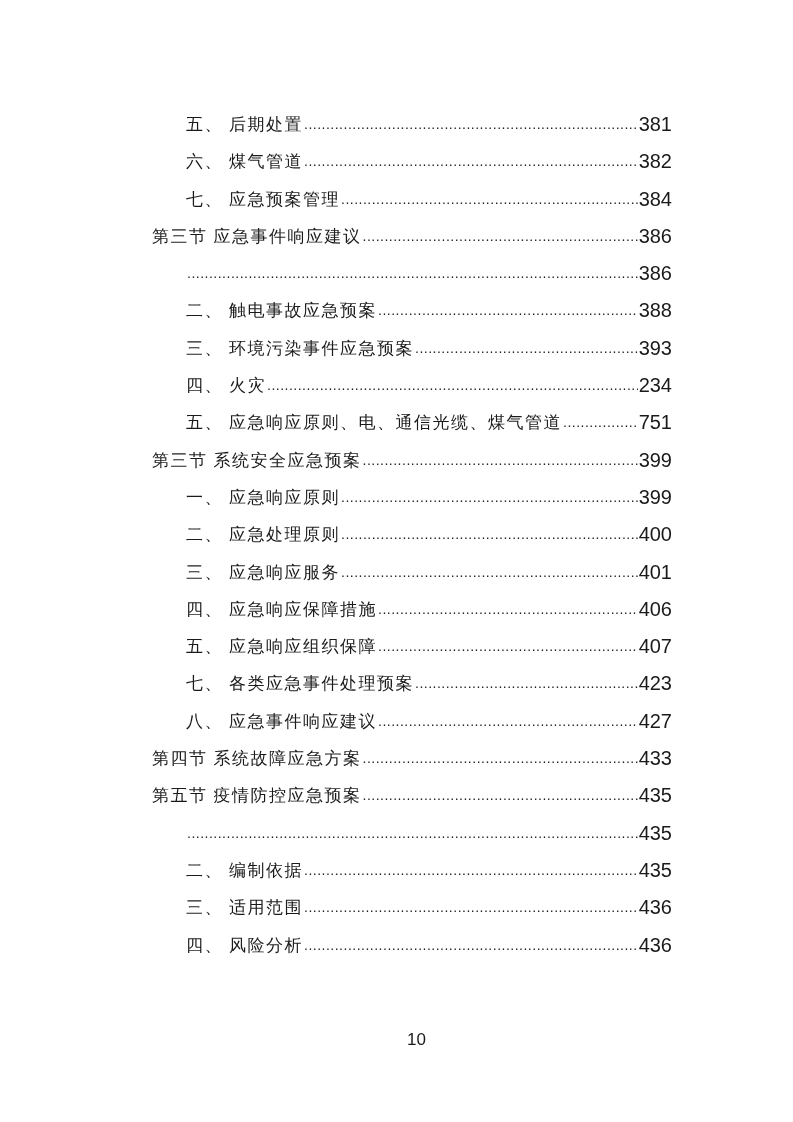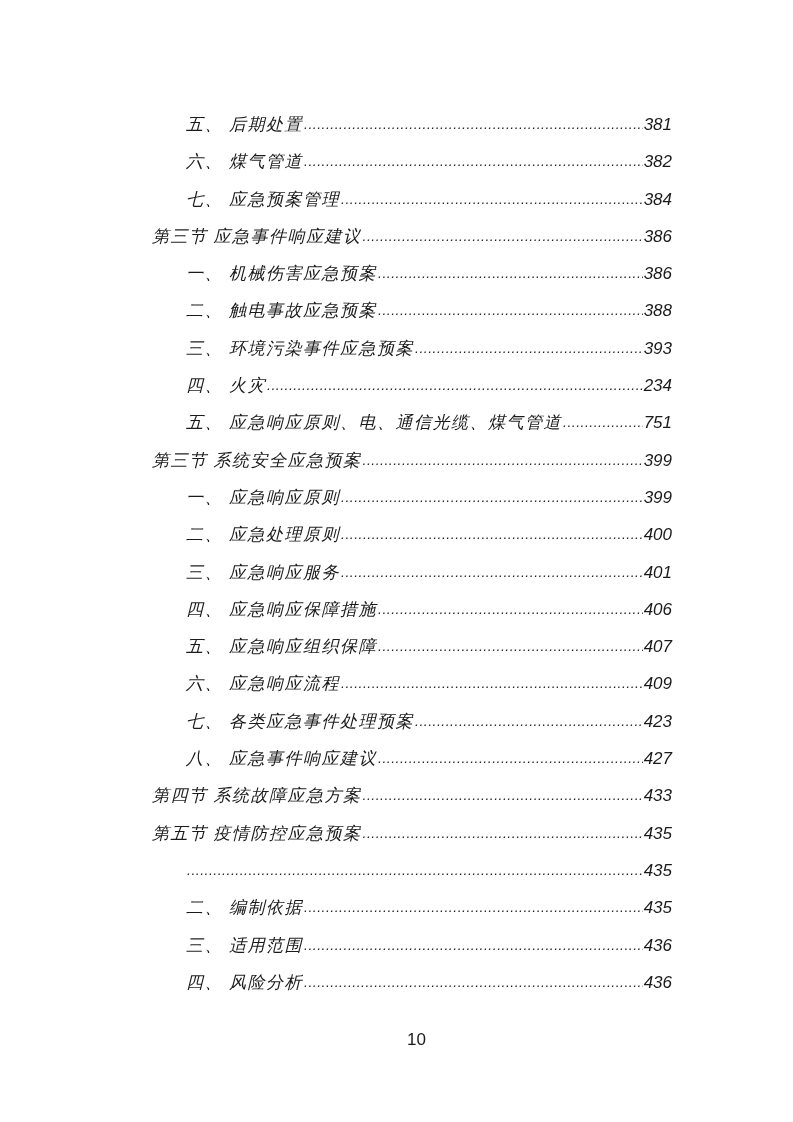--- a/index.html
+++ b/index.html
@@ -4,34 +4,34 @@
 <style>
   html, body { margin: 0; padding: 0; }
   body {
     width: 793px; height: 1122px; background: #ffffff; position: relative;
     font-family: "DejaVu Sans", "Liberation Sans", sans-serif; color: #1a1a1a;
     overflow: hidden;
   }
   .toc { position: absolute; left: 152px; top: 106px; width: 520px; }
   .row {
     display: flex; align-items: flex-start; height: 37.3px; line-height: 37.3px;
-    font-size: 17px; white-space: nowrap; font-style: italic;
+    font-size: 17px; white-space: nowrap;
   }
   .row.lvl2 { padding-left: 34px; }
   .row .label { flex: 0 0 auto; letter-spacing: 1.5px; }
   .row .prefix { margin-right: 6px; }
   .row .dots {
     flex: 1 1 auto; overflow: hidden; margin: 0 1px;
     font-family: "Liberation Sans", sans-serif; font-size: 14px; letter-spacing: 0.5px;
     color: #222;
   }
   .row .dots::before {
     content: "................................................................................................................................................";
   }
-  .row .page { flex: 0 0 auto; font-family: "Liberation Sans", sans-serif; font-size: 17px; }
+  .row .page { flex: 0 0 auto; font-family: "Liberation Sans", sans-serif; font-size: 20px; }
   .page-number {
     position: absolute; top: 1030px; left: 0; width: 833px; text-align: center;
     font-family: "Liberation Sans", sans-serif; font-size: 17px;
   }
 </style>
 </head>
 <body>
 
 <div class="toc" id="toc">
     <div class="row lvl2">
@@ -48,21 +48,20 @@
       <span class="label"><span class="prefix">七、</span><span class="title">应急预案管理</span></span>
       <span class="dots"></span>
       <span class="page">384</span>
     </div>
     <div class="row lvl1">
       <span class="label"><span class="prefix">第三节</span><span class="title">应急事件响应建议</span></span>
       <span class="dots"></span>
       <span class="page">386</span>
     </div>
     <div class="row lvl2">
-      <span class="label"><span class="prefix">一、</span><span class="title">机械伤害应急预案</span></span>
       <span class="dots"></span>
       <span class="page">386</span>
     </div>
     <div class="row lvl2">
       <span class="label"><span class="prefix">二、</span><span class="title">触电事故应急预案</span></span>
       <span class="dots"></span>
       <span class="page">388</span>
     </div>
     <div class="row lvl2">
       <span class="label"><span class="prefix">三、</span><span class="title">环境污染事件应急预案</span></span>
@@ -103,25 +102,20 @@
       <span class="label"><span class="prefix">四、</span><span class="title">应急响应保障措施</span></span>
       <span class="dots"></span>
       <span class="page">406</span>
     </div>
     <div class="row lvl2">
       <span class="label"><span class="prefix">五、</span><span class="title">应急响应组织保障</span></span>
       <span class="dots"></span>
       <span class="page">407</span>
     </div>
     <div class="row lvl2">
-      <span class="label"><span class="prefix">六、</span><span class="title">应急响应流程</span></span>
-      <span class="dots"></span>
-      <span class="page">409</span>
-    </div>
-    <div class="row lvl2">
       <span class="label"><span class="prefix">七、</span><span class="title">各类应急事件处理预案</span></span>
       <span class="dots"></span>
       <span class="page">423</span>
     </div>
     <div class="row lvl2">
       <span class="label"><span class="prefix">八、</span><span class="title">应急事件响应建议</span></span>
       <span class="dots"></span>
       <span class="page">427</span>
     </div>
     <div class="row lvl1">

